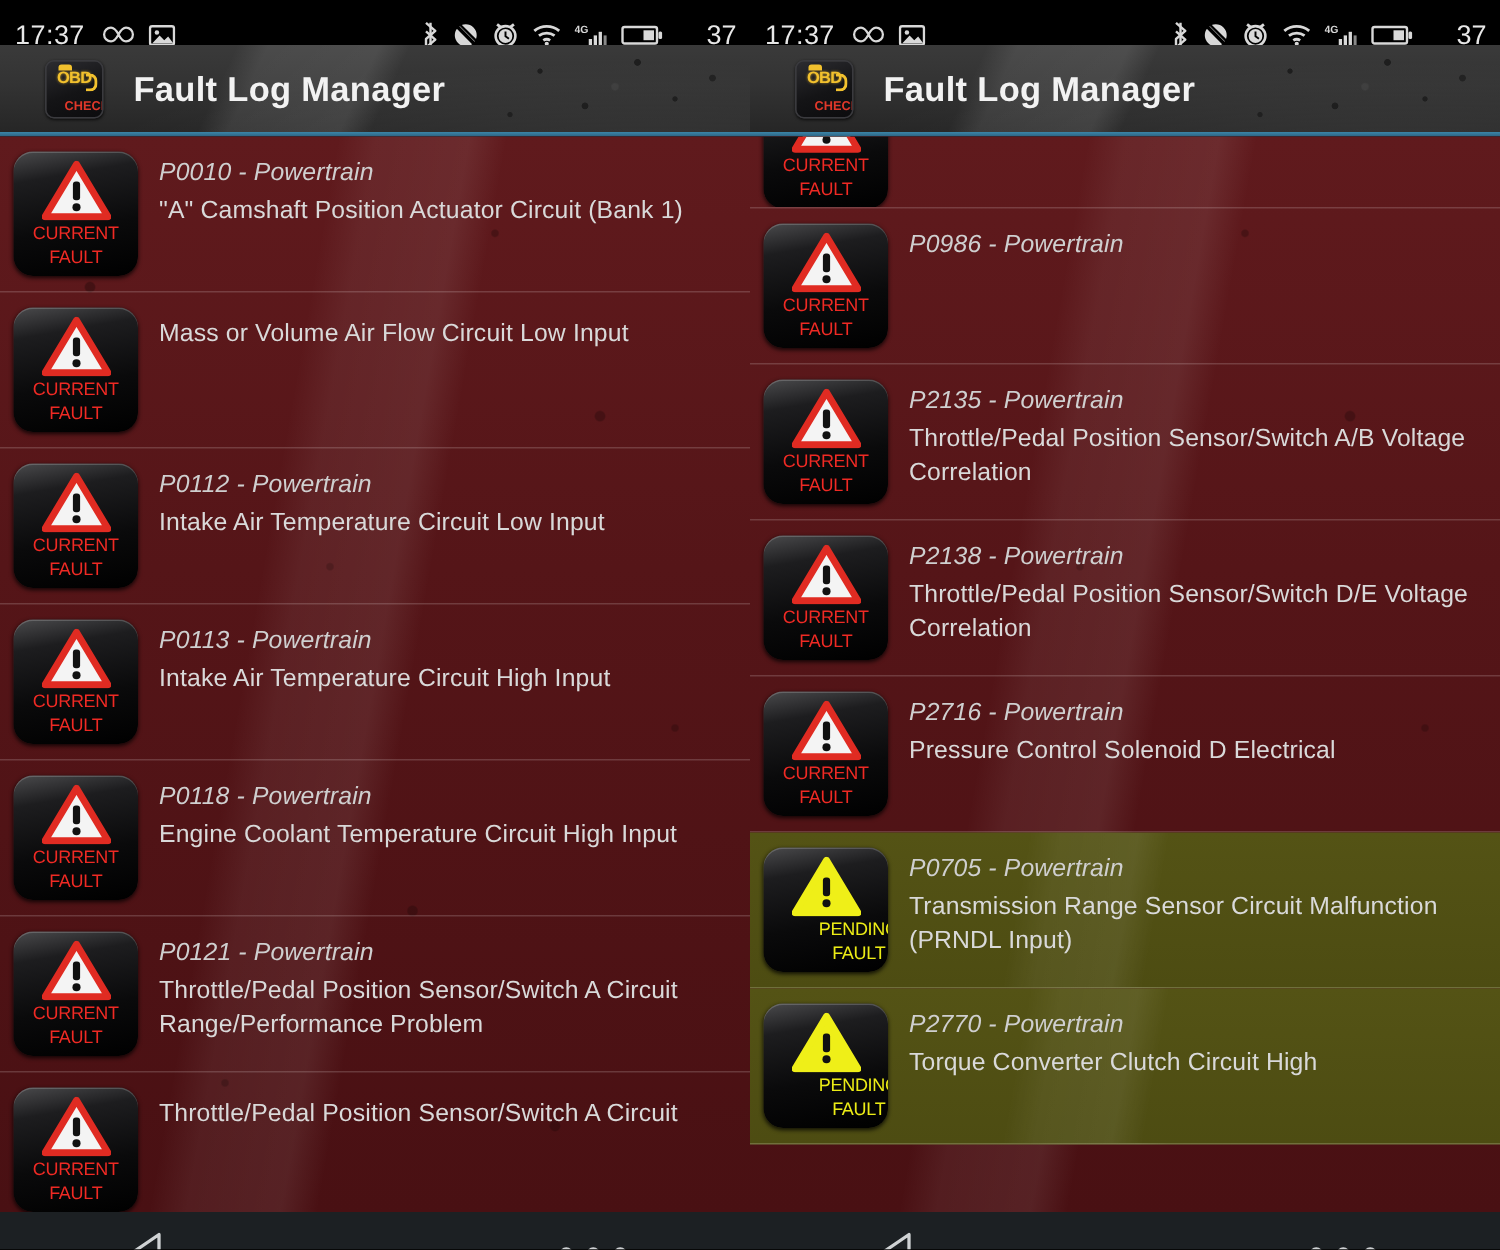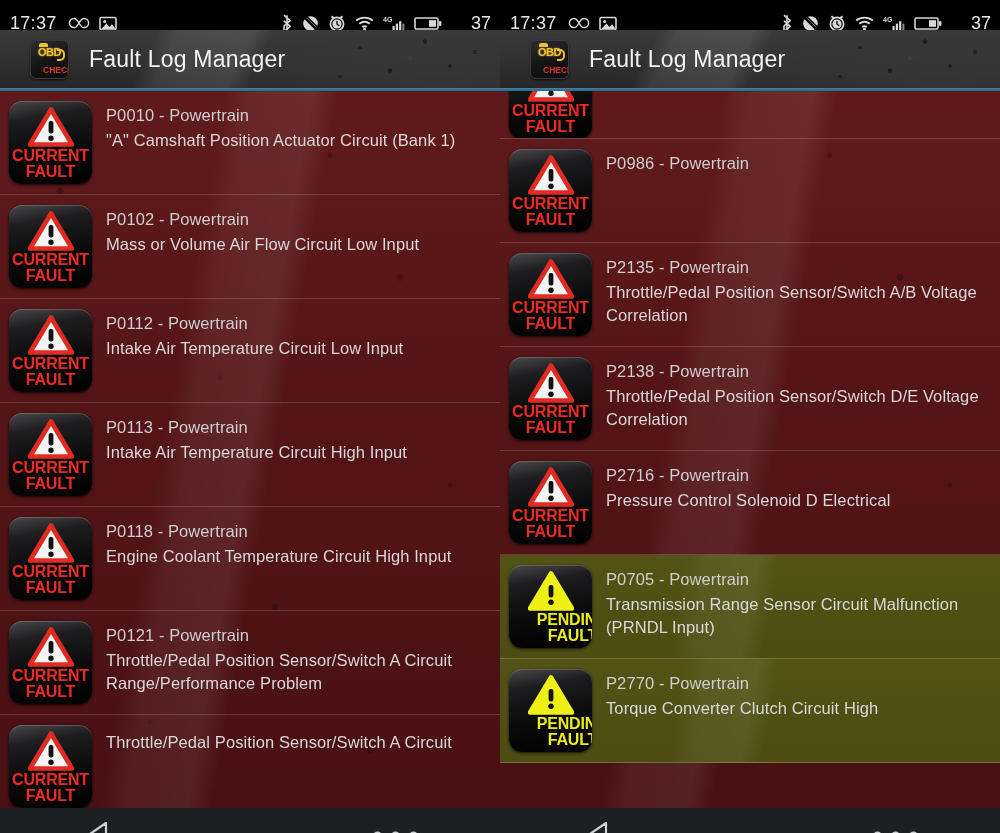--- a/index.html
+++ b/index.html
@@ -43,21 +43,21 @@
     box-shadow:0 1px 2px rgba(0,0,0,.7); }
   .app-icon .obd { position:absolute; left:0; right:0; top:5px; text-align:center;
     font-size:11px; font-weight:bold; color:#f2c12e; letter-spacing:-.5px;
     text-shadow:0 0 2px rgba(242,193,46,.7); }
   .app-icon .obd:before{ content:""; position:absolute; left:8px; top:-3px; width:9px; height:4px;
     background:#f2c12e; border-radius:2px 2px 0 0; }
   .app-icon .obd:after{ content:""; position:absolute; right:3px; top:3px; width:6px; height:8px;
     border:2px solid #f2c12e; border-left:none; border-radius:0 5px 5px 0; }
   .app-icon .chk { position:absolute; left:12px; right:0; bottom:3px; text-align:center;
     font-size:8.5px; font-weight:bold; color:#e0382a; letter-spacing:0px; }
-  .ab-title { font-size:23px; color:#f2f2f2; margin-left:20px; font-weight:400;
+  .ab-title { font-size:23px; color:#f2f2f2; margin-left:20px; font-weight:700;
     letter-spacing:.2px; z-index:2; }
   .ab-accent { height:3px; background:linear-gradient(180deg,#3b85a8,#2c6382); }
 
   
   .list { position:relative; height:717px; overflow:hidden;
     background:
       linear-gradient(100deg, rgba(255,255,255,0) 36%, rgba(255,255,255,.055) 40%,
         rgba(255,255,255,.075) 50%, rgba(255,255,255,0) 54%),
       linear-gradient(180deg,#601a1d 0%,#551518 40%,#491013 100%); }
   .list:after{ content:""; position:absolute; inset:0; pointer-events:none;
@@ -80,27 +80,27 @@
       linear-gradient(180deg,#545315 0%,#4d4c12 100%); }
   .row.clip-top { padding-top:0; }
 
   
   .badge { position:relative; width:83px; height:83px; flex:0 0 auto; border-radius:13px;
     background:linear-gradient(170deg,#4a4a4c 0%,#1d1d1f 22%,#0a0a0b 60%,#000 100%);
     box-shadow:0 1px 3px rgba(0,0,0,.8), inset 0 1px 0 rgba(255,255,255,.18);
     display:flex; flex-direction:column; align-items:center; padding-top:6px; overflow:hidden; }
   .badge .tri-wrap { position:relative; width:46px; height:40px; }
   .badge svg { display:block; }
-  .badge .lbl { font-size:16px; line-height:15px; font-weight:bold; text-align:left;
+  .badge .lbl { font-size:12px; line-height:15px; font-weight:normal; text-align:left;
     letter-spacing:-.2px; margin-top:1px; }
   .badge.current .lbl { color:#ef2a24; }
   .badge.pending .lbl { color:#ecec16;margin-left:44px; }
 
   .row-text { margin-left:14px; padding-top:3px; min-width:0; flex:1; }
-  .code { font-size:16.5px; color:#cfcfcf; line-height:22px; letter-spacing:.1px; }
+  .code { font-size:16.5px; color:#cfcfcf; line-height:22px; letter-spacing:.1px;font-style:italic; }
   .desc { font-size:16.5px; color:#d9d9d9; line-height:23px; letter-spacing:.1px; margin-top:3px; }
 
   
   .navbar { position:relative; height:56px; background:#1c2023; display:flex;
     align-items:center; }
   .nav-back { position:absolute; left:84px; top:50%; transform:translateY(-50%);
     width:26px; height:30px; }
   .nav-recent { position:absolute; left:373px; top:50%; transform:translateY(-50%);
     display:flex; gap:9px; }
   .nav-recent i { display:block; width:9px; height:9px; border:2px solid #cfd2d4;
@@ -213,21 +213,20 @@
               <svg width="46" height="40" viewBox="0 0 46 40">
                 <path d="M23 2.5 44 37.5H2z" fill="#f4f4f4" stroke="#e02b22" stroke-width="4.6" stroke-linejoin="round"></path>
                 <rect x="20.6" y="14" width="4.8" height="12.5" rx="2" fill="#111"></rect>
                 <circle cx="23" cy="31.2" r="2.7" fill="#111"></circle>
               </svg>
             </div>
             <div class="lbl">CURRENT</div>
             <div class="lbl">FAULT</div>
           </div>
           <div class="row-text">
-            <div class="code">P0102 - Powertrain</div>
             <div class="desc">Mass or Volume Air Flow Circuit Low Input</div>
           </div>
         </div>
         <div class="row">
           <div class="badge current">
             <div class="tri-wrap">
               <svg width="46" height="40" viewBox="0 0 46 40">
                 <path d="M23 2.5 44 37.5H2z" fill="#f4f4f4" stroke="#e02b22" stroke-width="4.6" stroke-linejoin="round"></path>
                 <rect x="20.6" y="14" width="4.8" height="12.5" rx="2" fill="#111"></rect>
                 <circle cx="23" cy="31.2" r="2.7" fill="#111"></circle>

